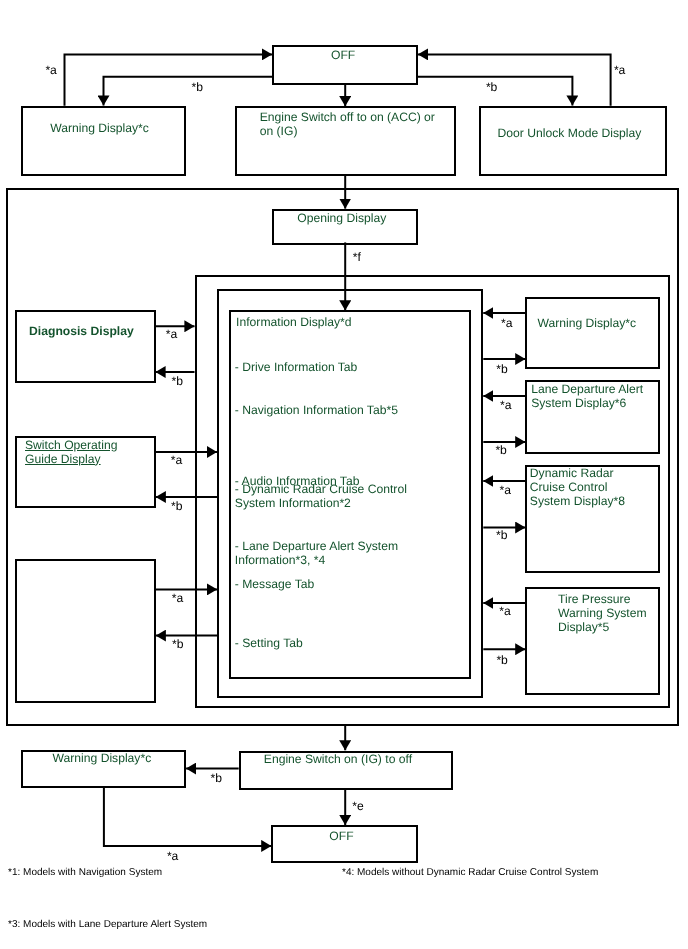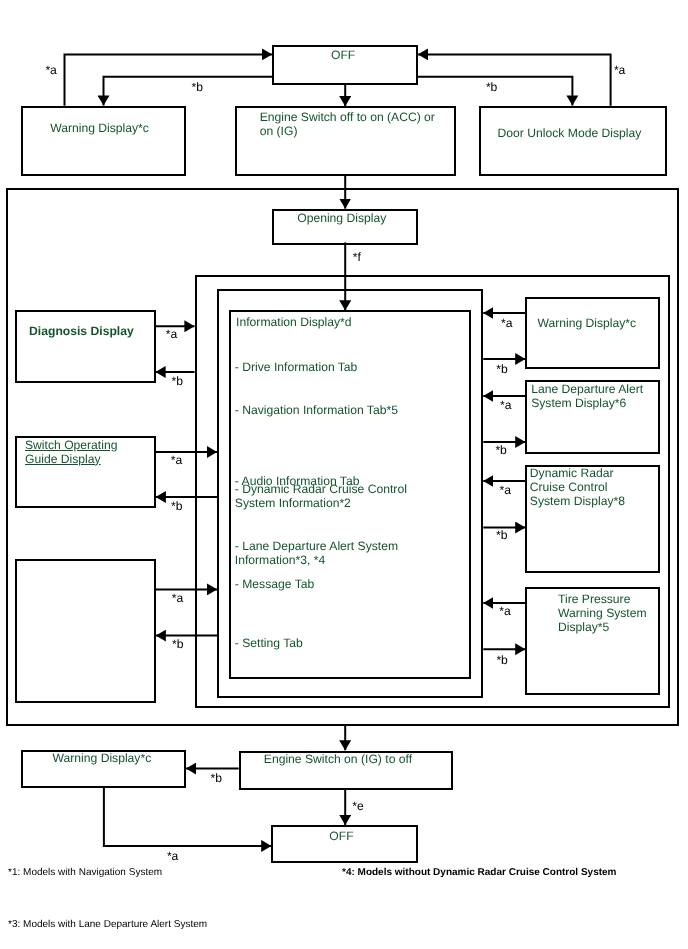--- a/index.html
+++ b/index.html
@@ -188,15 +188,15 @@
   <div class="btxt" style="left:234.8px;top:445.7px;margin-top:28px;">- Audio Information Tab</div>
   <div class="btxt" style="left:234.8px;top:481.5px;">- Dynamic Radar Cruise Control
 System Information*2</div>
   <div class="btxt" style="left:234.8px;top:538.5px;">- Lane Departure Alert System
 Information*3, *4</div>
   <div class="btxt" style="left:234.8px;top:577px;">- Message Tab</div>
   <div class="btxt" style="left:234.8px;top:636.4px;">- Setting Tab</div>
 
   <div class="note" style="left:8.1px;top:867px;">*1: Models with Navigation System</div>
   <div class="note" style="left:8.1px;top:919px;">*3: Models with Lane Departure Alert System</div>
-  <div class="note" style="left:342px;top:867px;font-weight:bold;">*4: Models without Dynamic Radar Cruise Control System</div>
+  <div class="note" style="left:342px;top:867px;">*4: Models without Dynamic Radar Cruise Control System</div>
 
 </div>
 
 </body></html>

